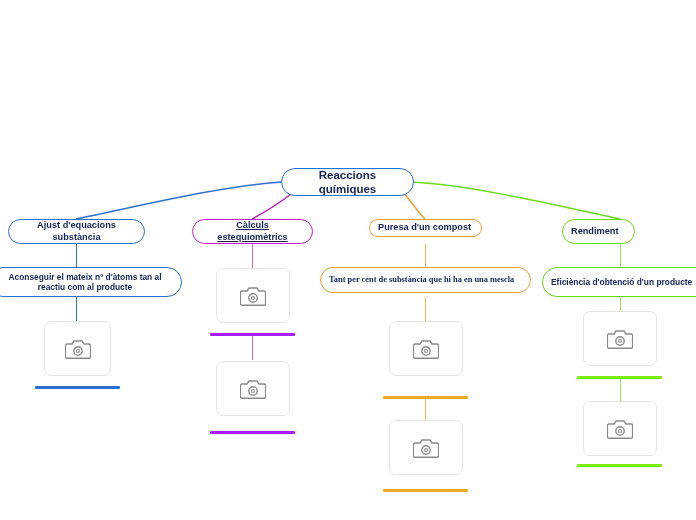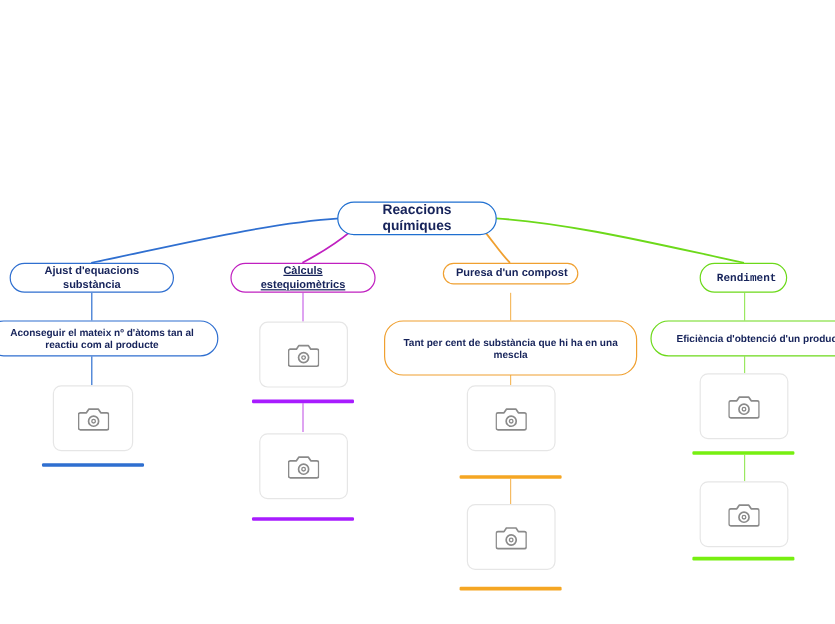--- a/index.html
+++ b/index.html
@@ -12,21 +12,21 @@
   }
   #canvas{position:absolute;inset:0;width:696px;height:520px;}
   #edges{position:absolute;left:0;top:0;width:696px;height:520px;pointer-events:none;}
 
   .node{
     position:absolute;
     box-sizing:border-box;
     background:#ffffff;
     border:1.4px solid #000;
     border-radius:18px;
-    display:flex;align-items:center;justify-content:flex-end;
+    display:flex;align-items:center;justify-content:flex-start;
     text-align:center;
     color:#16235a;
     font-weight:bold;
     line-height:1.25;
     padding:4px 8px;
     z-index:3;
   }
   .node.root{
     font-size:11.5px;
     border-radius:16px;
@@ -105,21 +105,21 @@
       <circle cx="13" cy="13" r="4.2" fill="none" stroke="#8a8a8a" stroke-width="1.4"></circle>
       <circle cx="13" cy="13" r="1.5" fill="none" stroke="#8a8a8a" stroke-width="1.1"></circle>
     </svg>
   </div>
   <div class="bar" style="left:210px;top:431px;width:85px;background:#a81cff;"></div>
 
   <div class="node branch" style="left:369px;top:219px;width:113px;height:18px;border-color:#f0a030;">
     <span>Puresa d'un compost</span>
   </div>
   <div class="vline" style="left:425px;top:244px;height:23px;background:#f5bb63;"></div>
-  <div class="node detail" style="left:320px;top:267px;width:211px;height:46px;border-color:#f0a030;">
+  <div class="node detail" style="left:320px;top:267px;width:211px;height:26px;border-color:#f0a030;font-family:Liberation Serif, serif;">
     <span>Tant per cent de substància que hi ha en una mescla</span>
   </div>
   <div class="vline" style="left:425px;top:297px;height:24px;background:#f5bb63;"></div>
   <div class="card" style="left:389px;top:321px;width:74px;height:55px;">
     <svg width="26" height="22" viewBox="0 0 26 22">
       <path d="M2 6 h5 l2 -3 h8 l2 3 h5 a1.6 1.6 0 0 1 1.6 1.6 v11 a1.6 1.6 0 0 1 -1.6 1.6 h-22 a1.6 1.6 0 0 1 -1.6 -1.6 v-11 a1.6 1.6 0 0 1 1.6 -1.6 z" fill="none" stroke="#8a8a8a" stroke-width="1.4" stroke-linejoin="round"></path>
       <circle cx="13" cy="13" r="4.2" fill="none" stroke="#8a8a8a" stroke-width="1.4"></circle>
       <circle cx="13" cy="13" r="1.5" fill="none" stroke="#8a8a8a" stroke-width="1.1"></circle>
     </svg>
   </div>
@@ -127,21 +127,21 @@
   <div class="vline" style="left:425px;top:399px;height:21px;background:#f5bb63;"></div>
   <div class="card" style="left:389px;top:420px;width:74px;height:55px;">
     <svg width="26" height="22" viewBox="0 0 26 22">
       <path d="M2 6 h5 l2 -3 h8 l2 3 h5 a1.6 1.6 0 0 1 1.6 1.6 v11 a1.6 1.6 0 0 1 -1.6 1.6 h-22 a1.6 1.6 0 0 1 -1.6 -1.6 v-11 a1.6 1.6 0 0 1 1.6 -1.6 z" fill="none" stroke="#8a8a8a" stroke-width="1.4" stroke-linejoin="round"></path>
       <circle cx="13" cy="13" r="4.2" fill="none" stroke="#8a8a8a" stroke-width="1.4"></circle>
       <circle cx="13" cy="13" r="1.5" fill="none" stroke="#8a8a8a" stroke-width="1.1"></circle>
     </svg>
   </div>
   <div class="bar" style="left:383px;top:489px;width:85px;background:#f5a623;"></div>
 
-  <div class="node branch" style="left:583px;top:219px;width:73px;height:25px;border-color:#6cd91a;font-family:Liberation Mono, monospace;">
+  <div class="node branch" style="left:562px;top:219px;width:73px;height:25px;border-color:#6cd91a;">
     <span>Rendiment</span>
   </div>
   <div class="vline" style="left:620px;top:244px;height:23px;background:#9ae861;"></div>
   <div class="node detail" style="left:542px;top:267px;width:172px;height:30px;border-color:#6cd91a;">
     <span>Eficiència d'obtenció d'un producte</span>
   </div>
   <div class="vline" style="left:620px;top:297px;height:14px;background:#9ae861;"></div>
   <div class="card" style="left:583px;top:311px;width:74px;height:55px;">
     <svg width="26" height="22" viewBox="0 0 26 22">
       <path d="M2 6 h5 l2 -3 h8 l2 3 h5 a1.6 1.6 0 0 1 1.6 1.6 v11 a1.6 1.6 0 0 1 -1.6 1.6 h-22 a1.6 1.6 0 0 1 -1.6 -1.6 v-11 a1.6 1.6 0 0 1 1.6 -1.6 z" fill="none" stroke="#8a8a8a" stroke-width="1.4" stroke-linejoin="round"></path>

